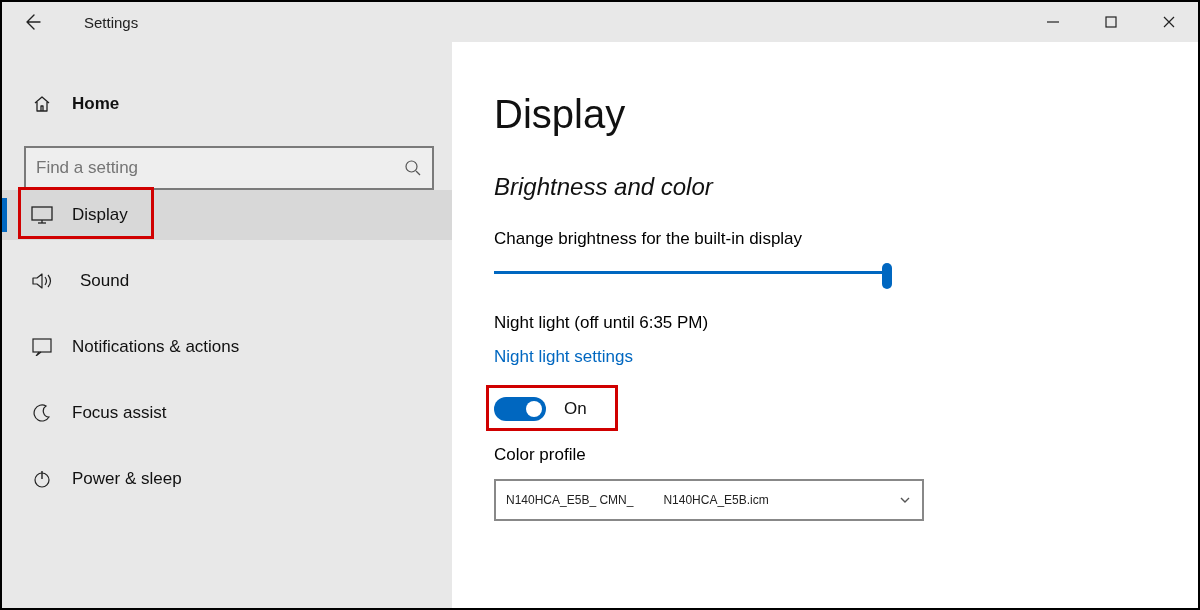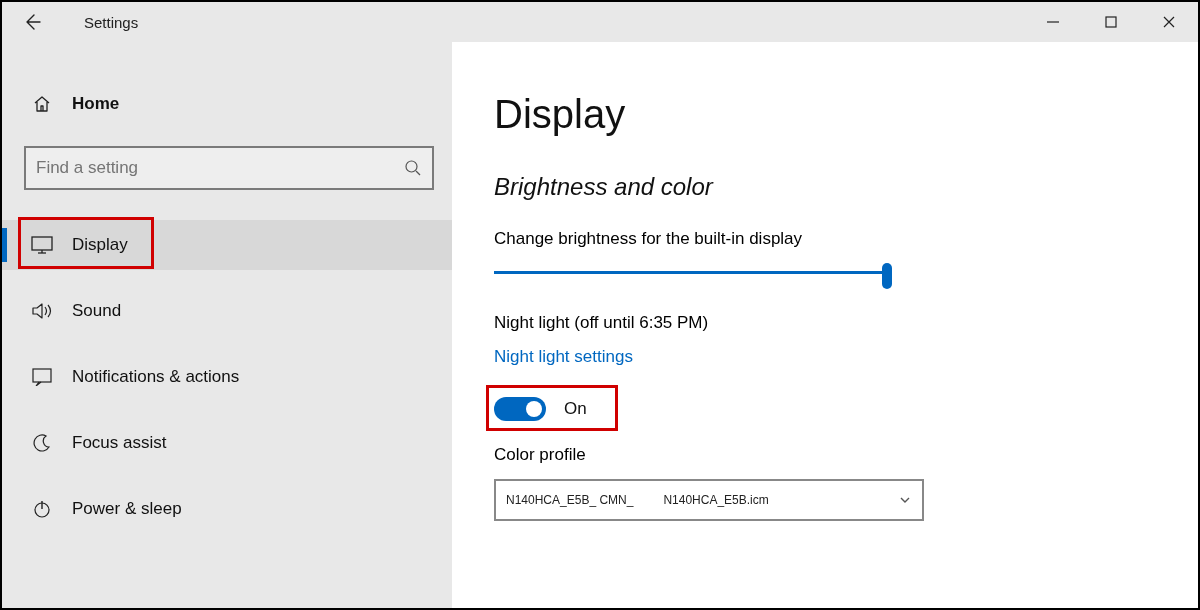--- a/index.html
+++ b/index.html
@@ -8,21 +8,21 @@
 .titlebar { height: 40px; display: flex; align-items: center; background: #e8e8e8; }
 .back-btn { width: 40px; height: 40px; display: flex; align-items: center; justify-content: center; margin-left: 10px; cursor: pointer; }
 .title-text { font-size: 15px; color: #222; margin-left: 32px; }
 .win-controls { margin-left: auto; display: flex; }
 .win-btn { width: 58px; height: 40px; display: flex; align-items: center; justify-content: center; cursor: pointer; }
 .body { flex: 1; display: flex; min-height: 0; }
 .sidebar { width: 450px; background: #e8e8e8; padding-top: 40px; padding-left: 22px; position: relative; }
 .home-row { display: flex; align-items: center; height: 44px; padding-left: 6px; margin-bottom: 20px; cursor: pointer; font-weight: bold; }
 .home-row .icon { width: 24px; display: flex; justify-content: center; }
 .home-row .label { font-size: 17px; margin-left: 18px; color: #111; }
-.search-wrap { width: 410px; height: 44px; border: 2px solid #7a7a7a; background: #eee; display: flex; align-items: center; padding: 6px 10px; margin-bottom: 30px; }
+.search-wrap { width: 410px; height: 44px; border: 2px solid #7a7a7a; background: #eee; display: flex; align-items: center; padding: 6px 10px; }
 .search-wrap input { flex: 1; border: none; background: transparent; font-size: 17px; color: #666; outline: none; }
 .cat-label { font-size: 17px; font-weight: 600; color: #111; margin-bottom: 30px; padding-left: 4px; }
 .nav-item { display: flex; align-items: center; height: 50px; padding-left: 6px; cursor: pointer; position: relative; margin-left: -22px; padding-left: 28px; width: 450px; }
 .nav-item.active { background: #d8d8d8; }
 .nav-item.active::before { content: ""; position: absolute; left: 0; top: 8px; bottom: 8px; width: 5px; background: #0067c0; }
 .nav-item .icon { width: 24px; display: flex; justify-content: center; align-items: center; }
 .nav-item .label { font-size: 17px; margin-left: 18px; color: #111; }
 .highlight-red { position: absolute; border: 3px solid #d00000; pointer-events: none; }
 .content { flex: 1; padding: 50px 0 0 42px; background: #fff; position: relative; }
 h1 { font-size: 40px; font-weight: 400; color: #111; margin-bottom: 36px; }
@@ -100,21 +100,21 @@
                 <rect x="1" y="1" width="20" height="13" stroke="#222" stroke-width="1.3" fill="none"></rect>
                 <line x1="7" y1="17" x2="15" y2="17" stroke="#222" stroke-width="1.3"></line>
                 <line x1="11" y1="14" x2="11" y2="17" stroke="#222" stroke-width="1.3"></line>
               </svg>
           </span>
           <span class="label">Display</span>
         </div>
         <div class="highlight-red" style="left:-6px; top:-3px; width:136px; height:52px;"></div>
       </div>
 
-      <div class="nav-item" style="margin-top:16px;">
+      <div class="nav-item" style="margin-top:16px;gap:8px;">
         <span class="icon">
           <svg width="22" height="18" viewBox="0 0 22 18">
               <path d="M2 6 H6 L11 2 V16 L6 12 H2 Z" stroke="#222" stroke-width="1.2" fill="none" stroke-linejoin="round"></path>
               <path d="M14 5 Q17 9 14 13 M17 3 Q22 9 17 15" stroke="#222" stroke-width="1.2" fill="none"></path>
             </svg>
         </span>
         <span class="label">Sound</span>
       </div>
 
       <div class="nav-item" style="margin-top:16px;">

